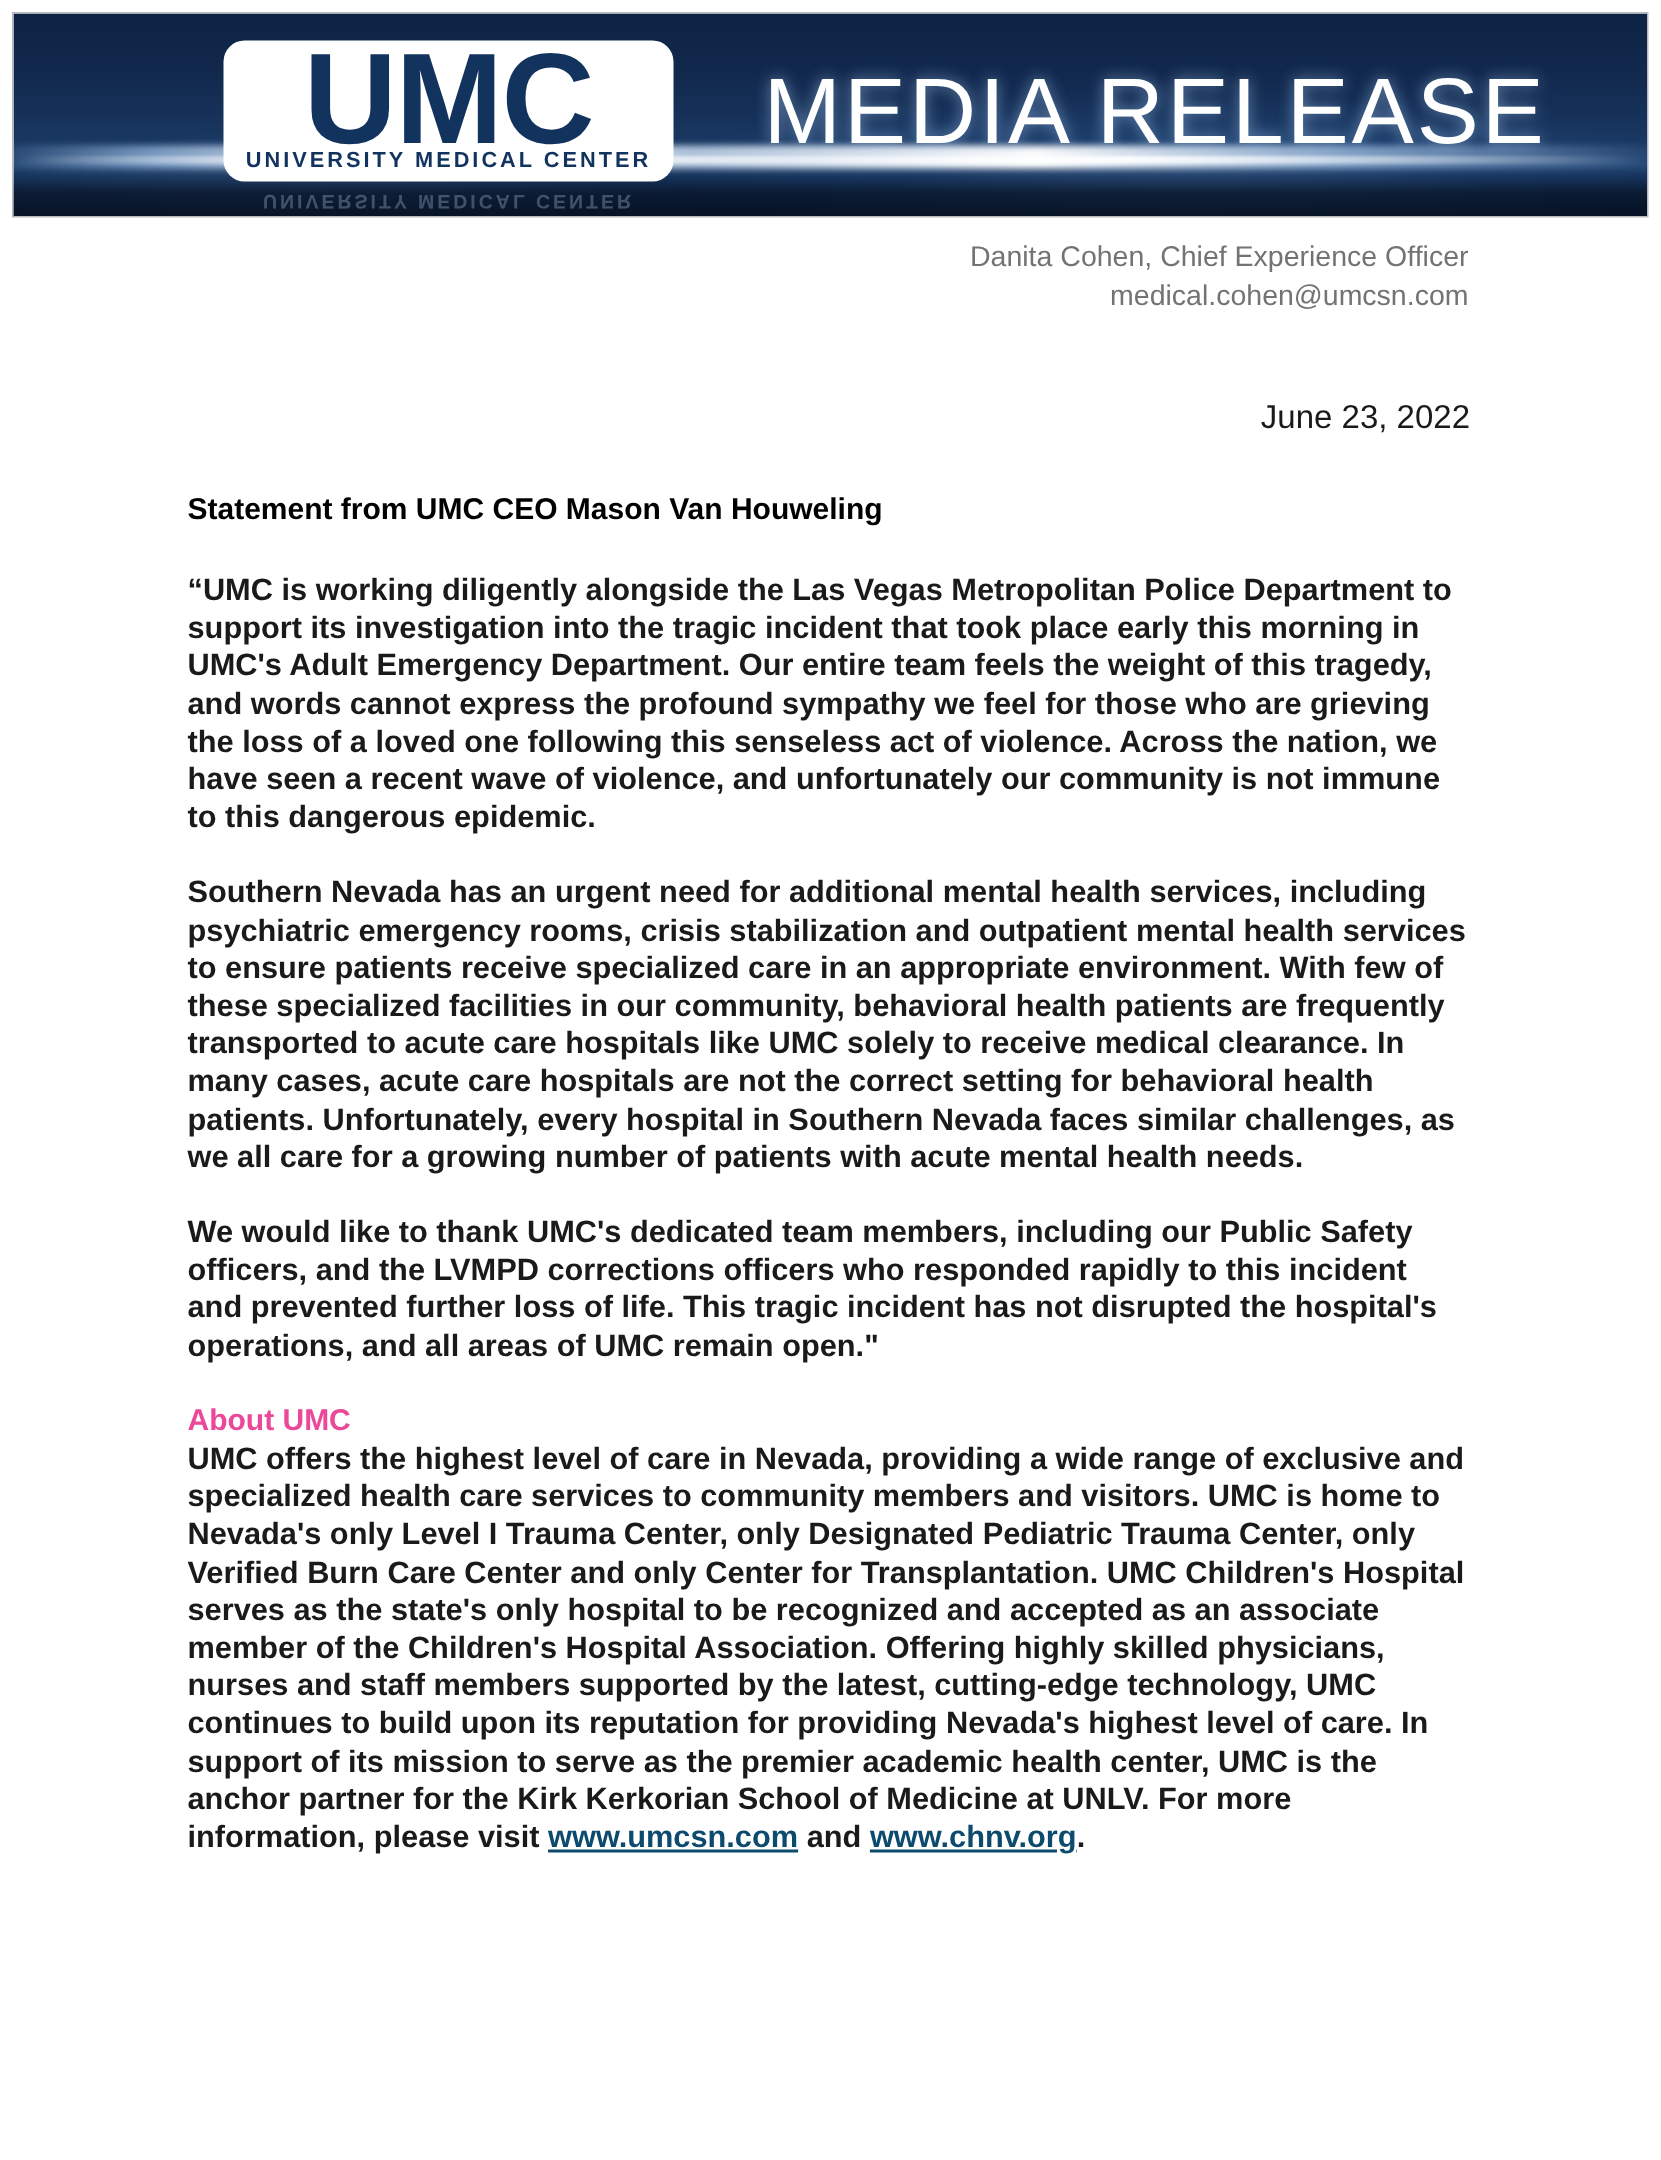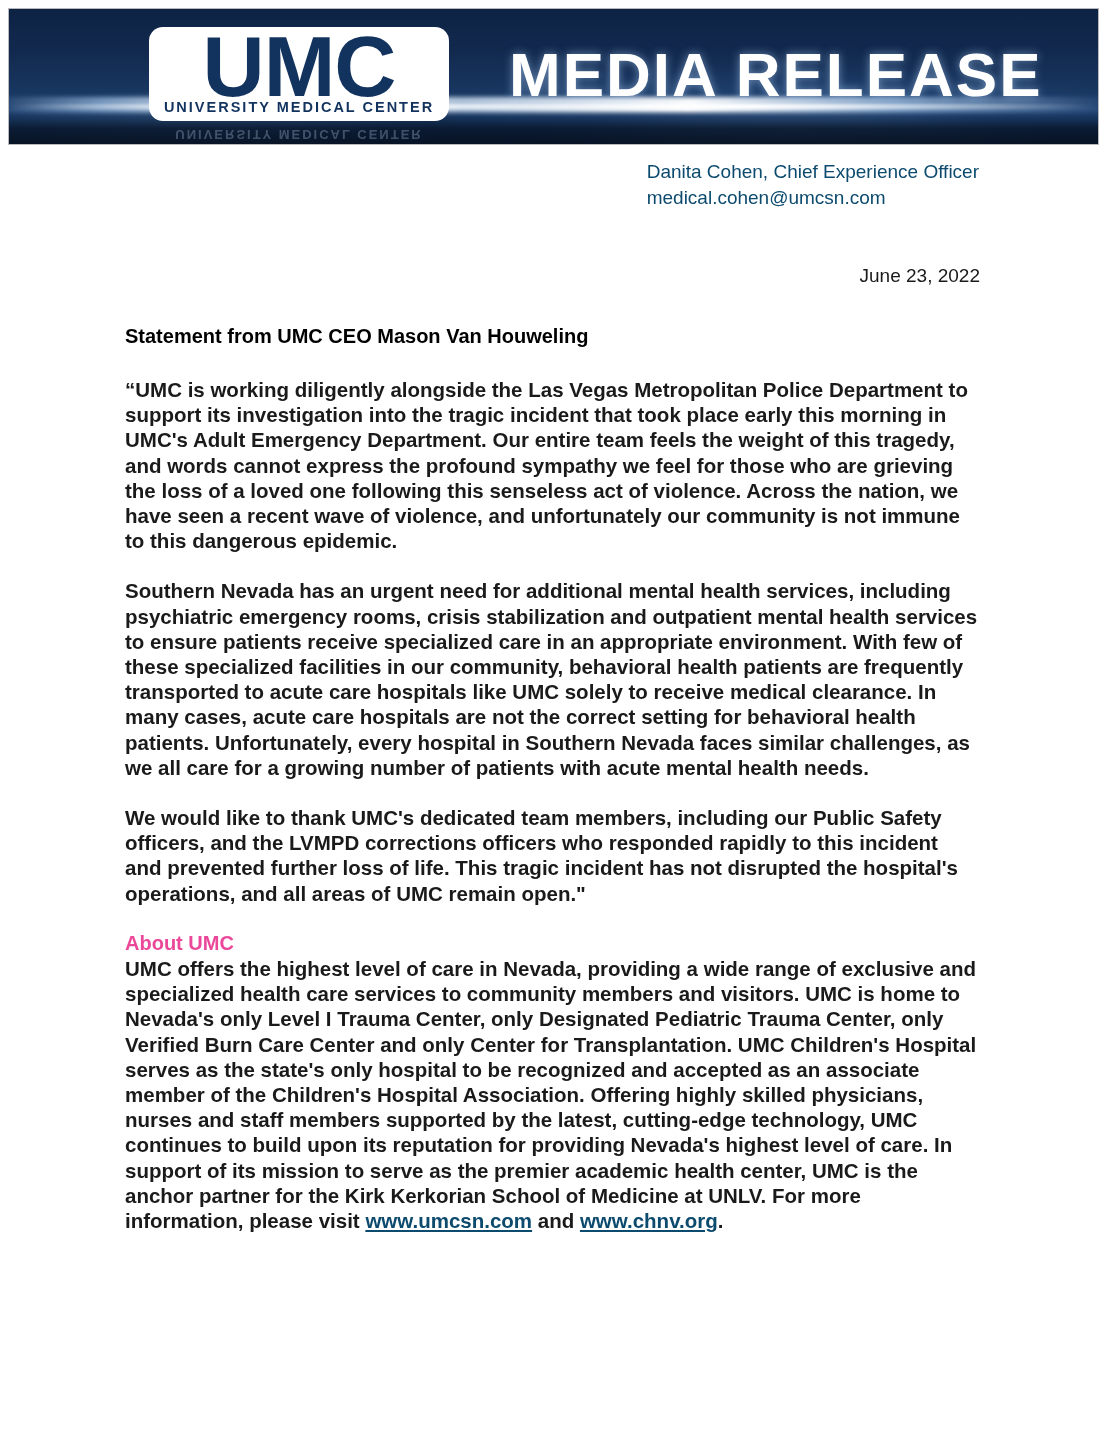--- a/index.html
+++ b/index.html
@@ -126,50 +126,50 @@
     color: rgba(190,215,245,0.30);
     transform: scaleY(-1);
     font-family: "Liberation Sans", sans-serif;
   }
 
   .media-release {
     position: absolute;
     left: 500px;
     top: 30px;
     font-size: 62px;
-    font-weight: bold;
+    font-weight: normal;
     letter-spacing: 2px;
     color: #ffffff;
     font-family: "Liberation Sans", sans-serif;
     text-shadow: 0 0 10px rgba(180,215,255,0.55);
     white-space: nowrap;
   }
 
   
   .contact {
     position: absolute;
     right: 128px;
     top: 159px;
-    text-align: left;
+    text-align: right;
     font-size: 19px;
     line-height: 26px;
-    color: #0c4a6e;
+    color: #737373;
     font-family: "Liberation Sans", sans-serif;
   }
 
   
   .doc {
     position: absolute;
     left: 125px;
     top: 265px;
     width: 855px;
   }
   .date-line {
     text-align: right;
-    font-size: 19px;
+    font-size: 22px;
     color: #1a1a1a;
     margin: 0 0 2px 0;
   }
   .headline {
     text-align: left;
     font-size: 20px;
     font-weight: bold;
     color: #000000;
     margin: 38px 0 0 0;
   }

